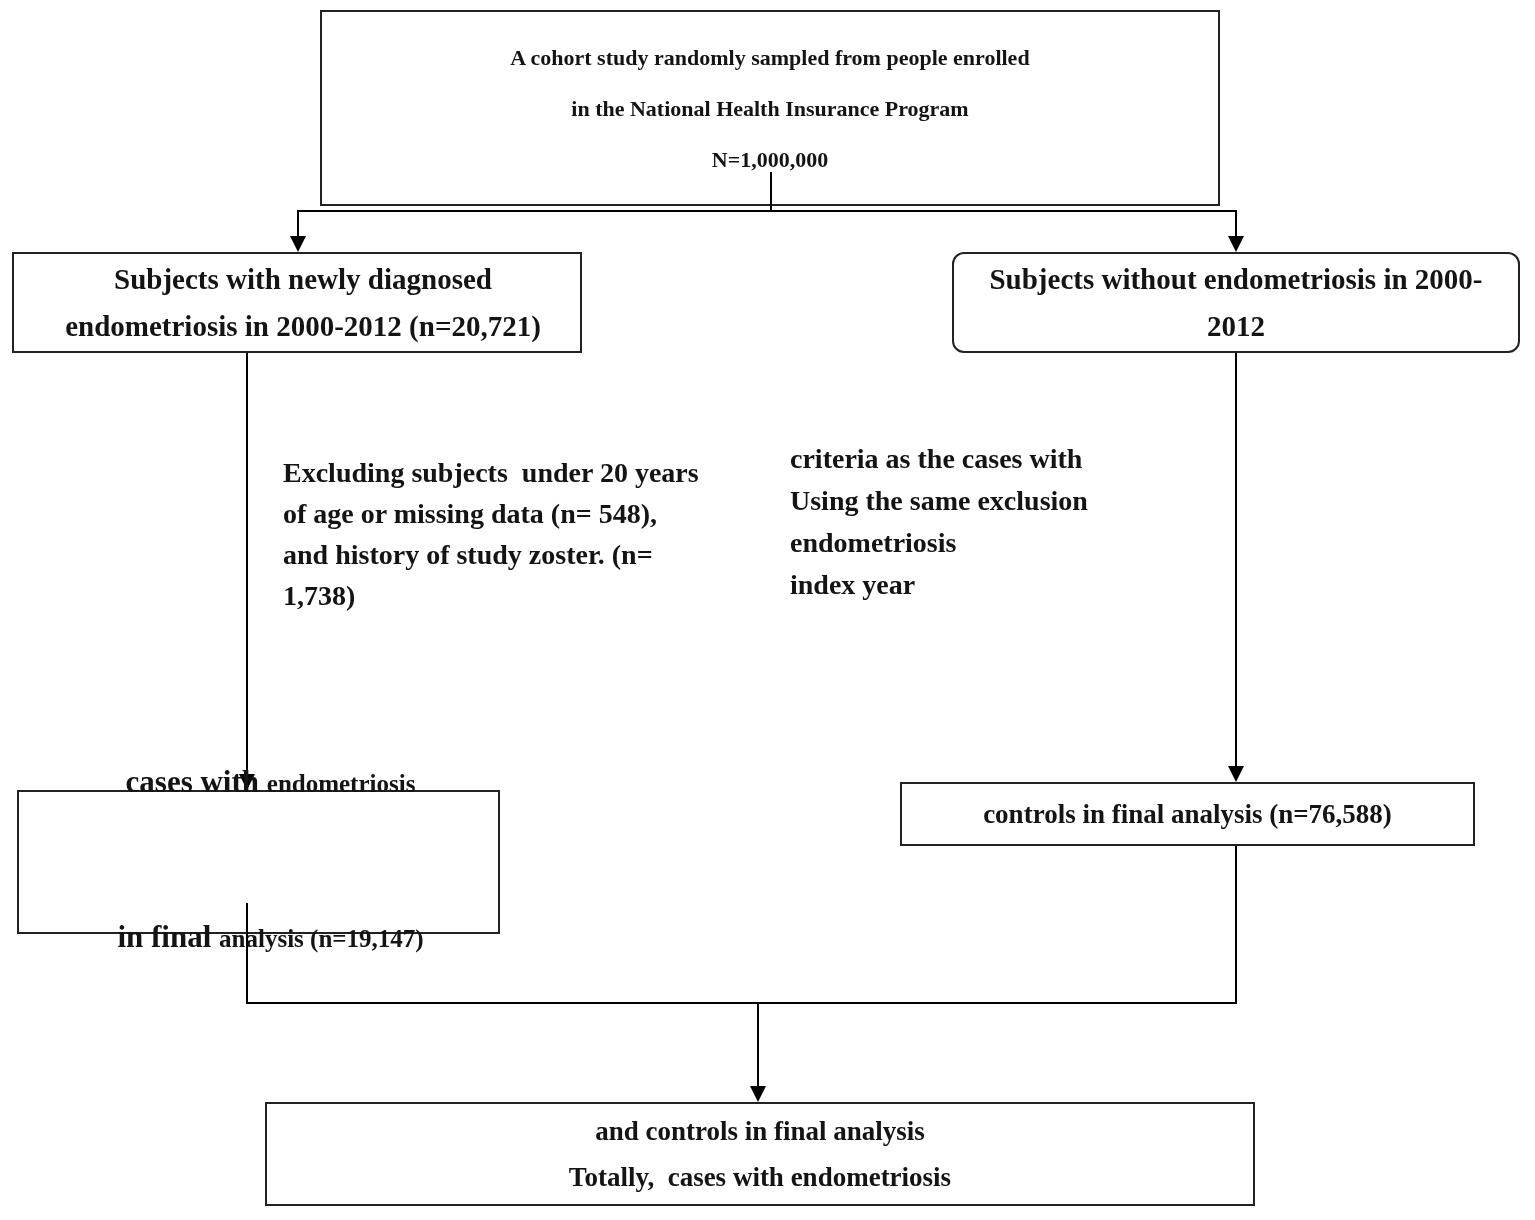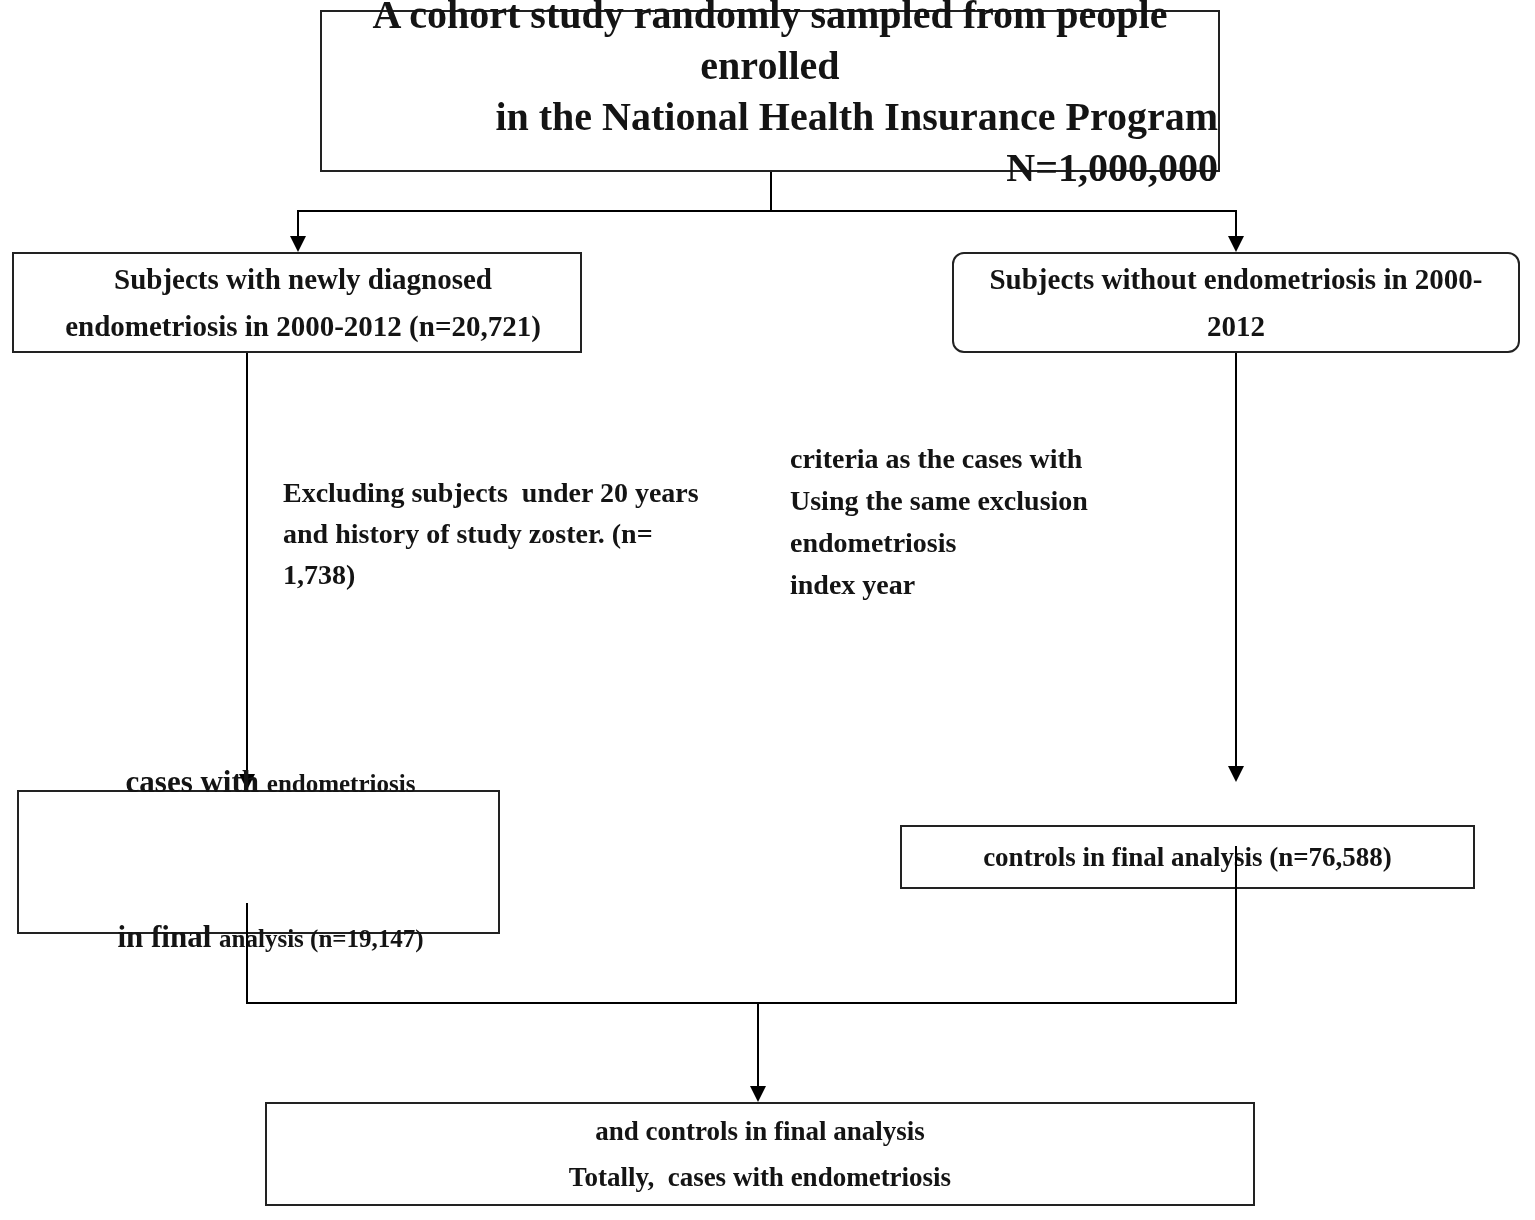--- a/index.html
+++ b/index.html
@@ -38,21 +38,21 @@
     border-top: 16px solid #000000;
   }
   .big-txt   { font-size: 31px; }
   .small-txt { font-size: 25px; }
 </style>
 </head>
 <body>
 
 <div id="canvas">
 
-  <div class="fbox" style="left:320px; top:10px; width:900px; height:162px; font-size:40px; line-height:51px;align-items:flex-end;">
+  <div class="fbox" style="left:320px; top:10px; width:900px; height:196px; font-size:22px; line-height:51px;">
     <div class="line">A cohort study randomly sampled from people enrolled</div>
     <div class="line">in the National Health Insurance Program</div>
     <div class="line">N=1,000,000</div>
   </div>
 
   <div class="conn" style="left:770px; top:172px; width:2px; height:40px;"></div>
   <div class="conn" style="left:297px; top:210px; width:940px; height:2px;"></div>
 
   <div class="conn" style="left:297px; top:210px; width:2px; height:28px;"></div>
   <div class="arrowhead" style="left:290px; top:236px;"></div>
@@ -69,43 +69,44 @@
     <div class="line">Subjects without endometriosis in 2000-</div>
     <div class="line">2012</div>
   </div>
 
   <div class="conn" style="left:246px; top:353px; width:2px; height:422px;"></div>
   <div class="arrowhead" style="left:239px; top:774px;"></div>
 
   <div class="conn" style="left:1235px; top:353px; width:2px; height:414px;"></div>
   <div class="arrowhead" style="left:1228px; top:766px;"></div>
 
-  <div class="note" style="left:283px; top:472px; width:480px; font-size:28px; line-height:41px;">
+  <div class="note" style="left:283px; top:452px; width:480px; font-size:28px; line-height:41px;">
     <div class="line">Excluding subjects  under 20 years</div>
+    <div class="line">of age or missing data (n= 548),</div>
     <div class="line">and history of study zoster. (n=</div>
     <div class="line">1,738)</div>
   </div>
 
   <div class="note" style="left:790px; top:438px; width:430px; font-size:28px; line-height:42px;">
     <div class="line">criteria as the cases with</div>
     <div class="line">Using the same exclusion</div>
     <div class="line">endometriosis</div>
     <div class="line">index year</div>
   </div>
 
   <div class="fbox" style="left:17px; top:790px; width:483px; height:144px; line-height:50px;">
     <div class="line">
       <span class="big-txt">cases with </span><span class="small-txt">endometriosis</span>
     </div>
     <div class="line">
       <span class="big-txt">in final </span><span class="small-txt">analysis (n=19,147)</span>
     </div>
   </div>
 
-  <div class="fbox" style="left:900px; top:782px; width:575px; height:64px; font-size:27px;margin-top:43px;">
+  <div class="fbox" style="left:900px; top:782px; width:575px; height:64px; font-size:27px;">
     <div class="line">controls in final analysis (n=76,588)</div>
   </div>
 
   <div class="conn" style="left:246px; top:903px; width:2px; height:101px;"></div>
   <div class="conn" style="left:1235px; top:846px; width:2px; height:158px;"></div>
   <div class="conn" style="left:246px; top:1002px; width:991px; height:2px;"></div>
   <div class="conn" style="left:757px; top:1004px; width:2px; height:82px;"></div>
   <div class="arrowhead" style="left:750px; top:1086px;"></div>
 
   <div class="fbox" style="left:265px; top:1102px; width:990px; height:104px; font-size:27px; line-height:46px;">

